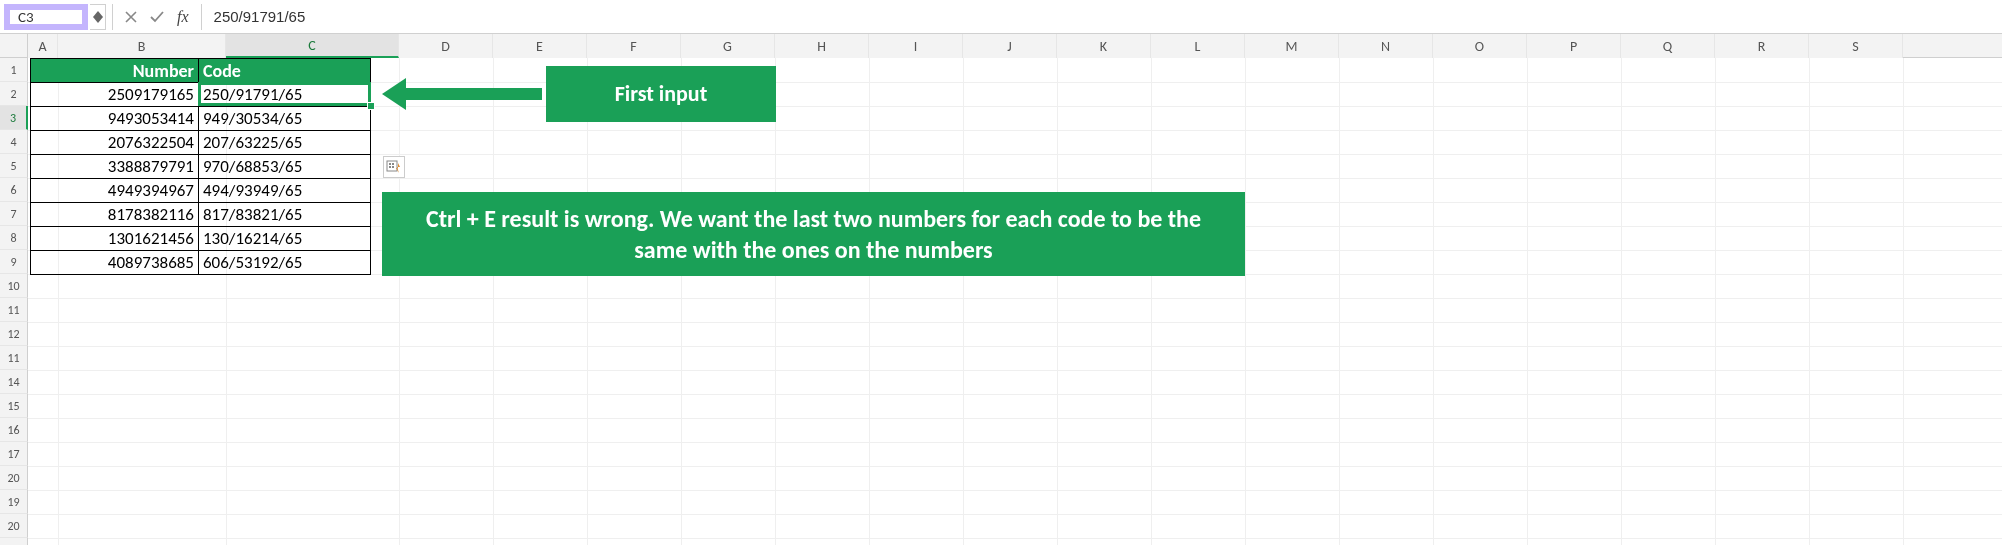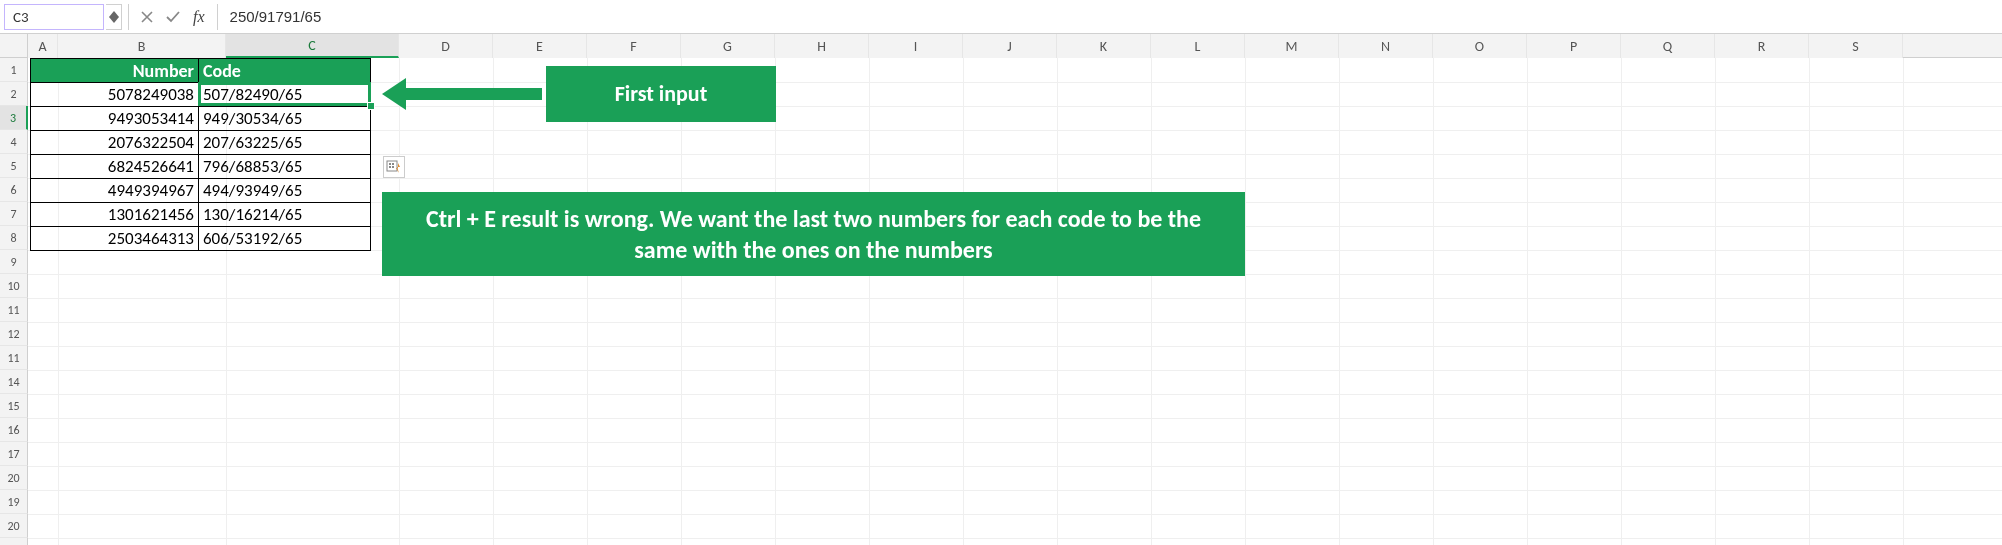--- a/index.html
+++ b/index.html
@@ -16,23 +16,23 @@
     .formula-bar {
       height: 34px;
       background: #fff;
       border-bottom: 1px solid #d0d0d0;
       display: flex;
       align-items: center;
       padding: 0 4px;
       gap: 2px;
     }
     .name-box {
-      width: 100px;
+      width: 84px;
       height: 26px;
-      border: 1px solid #c4b5fd;
+      border: 6px solid #c4b5fd;
       display: flex;
       align-items: center;
       padding-left: 8px;
       font-size: 15px;
       color: #333;
       background: #fff;
     }
     .name-box-stepper {
       width: 16px;
       height: 26px;
@@ -361,46 +361,50 @@
       </div>
 
     <table class="data-table">
       <thead>
         <tr>
           <th class="col-num">Number</th>
           <th class="col-code">Code</th>
         </tr>
       </thead>
       <tbody>
-          <tr>
-            <td class="col-num">5078249038</td>
-            <td class="col-code">507/82490/65</td>
+      <tr>
+            <td class="col-num">2509179165</td>
+            <td class="col-code">250/91791/65</td>
           </tr>
           <tr>
             <td class="col-num">9493053414</td>
             <td class="col-code">949/30534/65</td>
           </tr>
           <tr>
             <td class="col-num">2076322504</td>
             <td class="col-code">207/63225/65</td>
           </tr>
           <tr>
-            <td class="col-num">6824526641</td>
-            <td class="col-code">796/68853/65</td>
+            <td class="col-num">3388879791</td>
+            <td class="col-code">970/68853/65</td>
           </tr>
           <tr>
             <td class="col-num">4949394967</td>
             <td class="col-code">494/93949/65</td>
           </tr>
           <tr>
+            <td class="col-num">8178382116</td>
+            <td class="col-code">817/83821/65</td>
+          </tr>
+          <tr>
             <td class="col-num">1301621456</td>
             <td class="col-code">130/16214/65</td>
           </tr>
           <tr>
-            <td class="col-num">2503464313</td>
+            <td class="col-num">4089738685</td>
             <td class="col-code">606/53192/65</td>
           </tr>
         </tbody>
     </table>
 
     <div class="active-cell" style="top:48px; left:198px; width:173px; height:24px;"></div>
     <div class="fill-handle" style="top:68px; left:367px;"></div>
 
     <div class="flash-fill-btn" style="top:122px; left:383px;">
       <svg viewBox="0 0 16 16">

